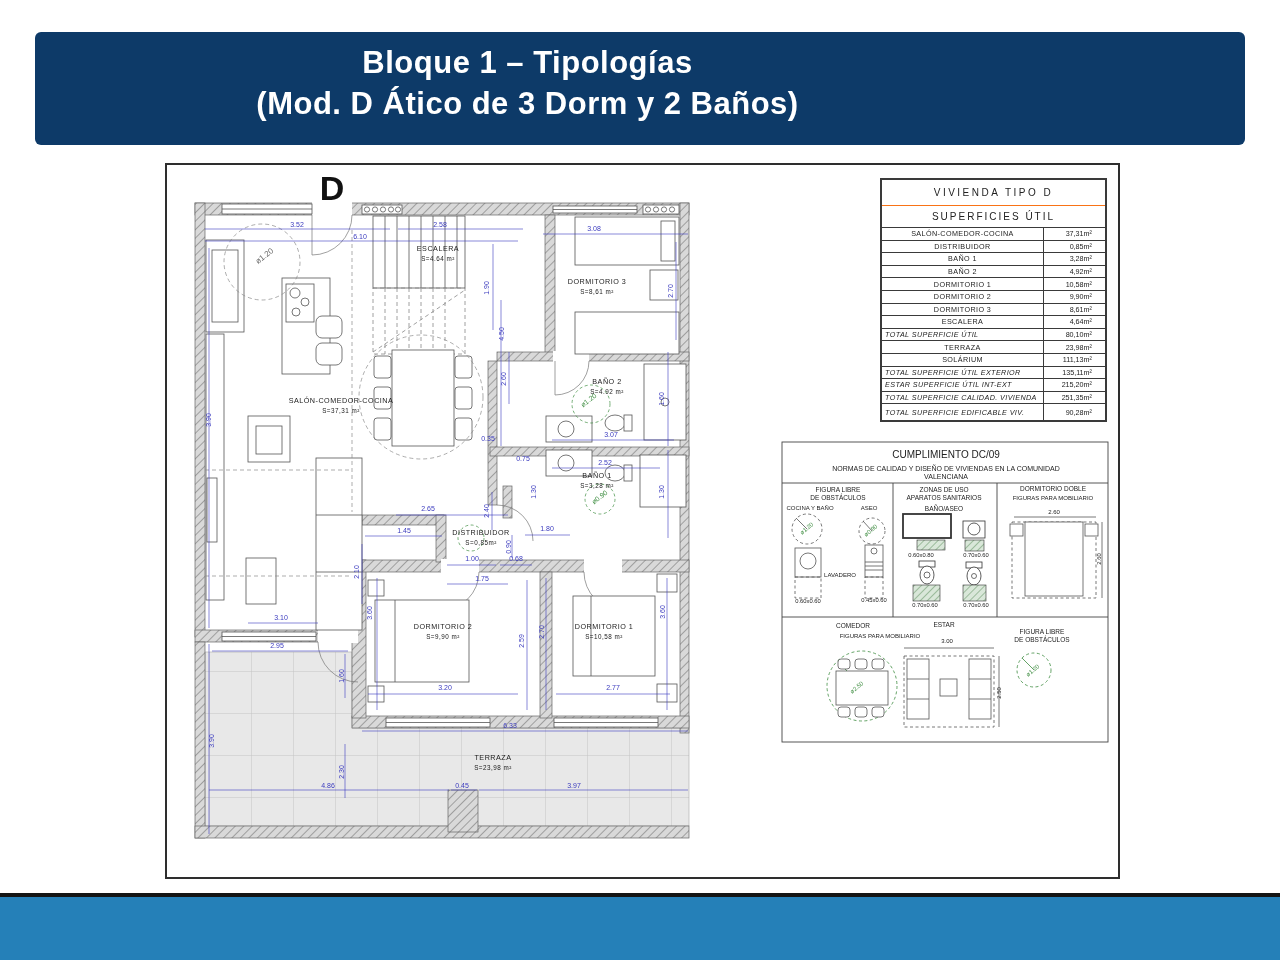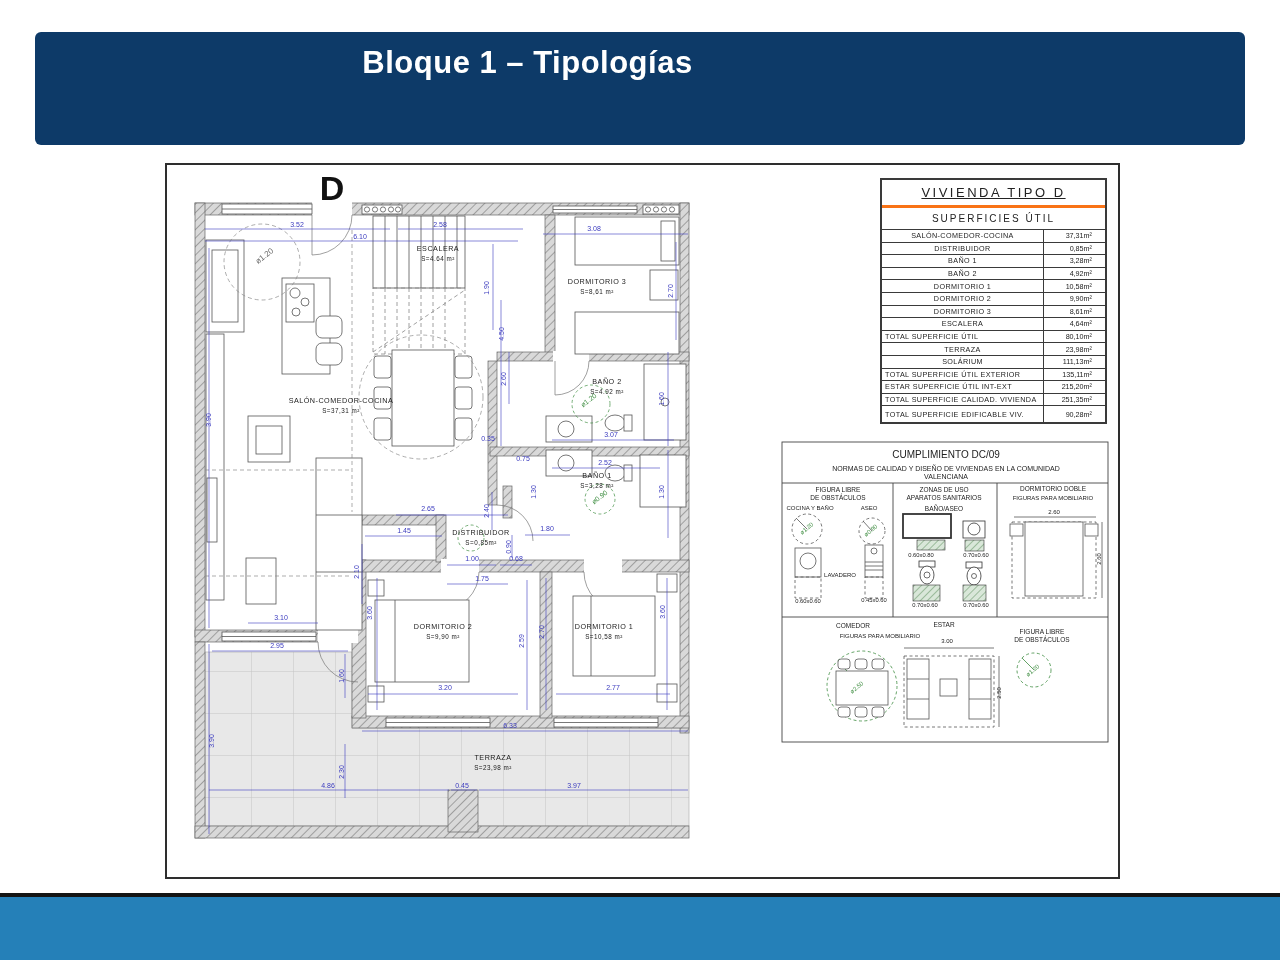--- a/index.html
+++ b/index.html
@@ -9,41 +9,42 @@
   .title-wrap{position:absolute;left:0;top:10px;width:985px;text-align:center;color:#fff;
               font-weight:bold;font-size:31px;line-height:41px;letter-spacing:.5px;}
   .content-box{position:absolute;left:165px;top:163px;width:955px;height:716px;background:#fff;
                border:2px solid #2e2e2e;box-sizing:border-box;}
   .footer-bar{position:absolute;left:0;top:893px;width:1280px;height:67px;background:#2580b8;
               border-top:4px solid #141414;box-sizing:border-box;}
   svg text{font-family:"Liberation Sans",sans-serif;}
   
   .sup-table{position:absolute;left:880px;top:178px;width:227px;border:2px solid #3a3a3a;
              background:#fff;font-size:7.2px;color:#222;box-sizing:border-box;}
-  .sup-h1{height:25px;border-bottom:3px solid #f97316;display:flex;align-items:center;
-          justify-content:center;font-size:13px;letter-spacing:2.5px;text-decoration:underline;}
+  .sup-h1{height:25px;border-bottom:1px solid #f97316;display:flex;align-items:center;
+          justify-content:center;font-size:10px;letter-spacing:2.5px;}
   .sup-h2{height:21px;border-bottom:1px solid #3a3a3a;display:flex;align-items:center;
           justify-content:center;font-size:10px;letter-spacing:2px;}
   .trow{display:flex;height:11.6px;border-bottom:1px solid #3a3a3a;}
   .trow.tall{height:16px;}
   .trow:last-child{border-bottom:none;}
   .tlabel{flex:1;display:flex;align-items:center;justify-content:center;letter-spacing:.4px;
           white-space:nowrap;overflow:hidden;}
-  .trow.total .tlabel{justify-content:flex-start;padding-left:3px;}
+  .trow.total .tlabel{justify-content:flex-start;padding-left:3px;font-style:italic;}
   .tval{width:48px;border-left:1px solid #3a3a3a;display:flex;align-items:center;
         justify-content:flex-end;padding-right:13px;}
 </style>
 </head>
 <body>
 
 <div class="slide">
 
   <div class="header-bar">
     <div class="title-wrap">
       <div>Bloque 1 – Tipologías</div>
+      <div>(Mod. D Ático de 3 Dorm y 2 Baños)</div>
     </div>
   </div>
 
   <div class="content-box"></div>
 
   <svg style="position:absolute;left:190px;top:168px;" width="516" height="692" viewBox="190 168 516 692" xmlns="http://www.w3.org/2000/svg">
     <defs>
       <pattern id="hatchW" width="6" height="6" patternUnits="userSpaceOnUse" patternTransform="rotate(45)">
         <rect width="6" height="6" fill="#d9d9d9"></rect>
           <line x1="0" y1="0" x2="0" y2="6" stroke="#8f8f8f" stroke-width="1.6"></line>

